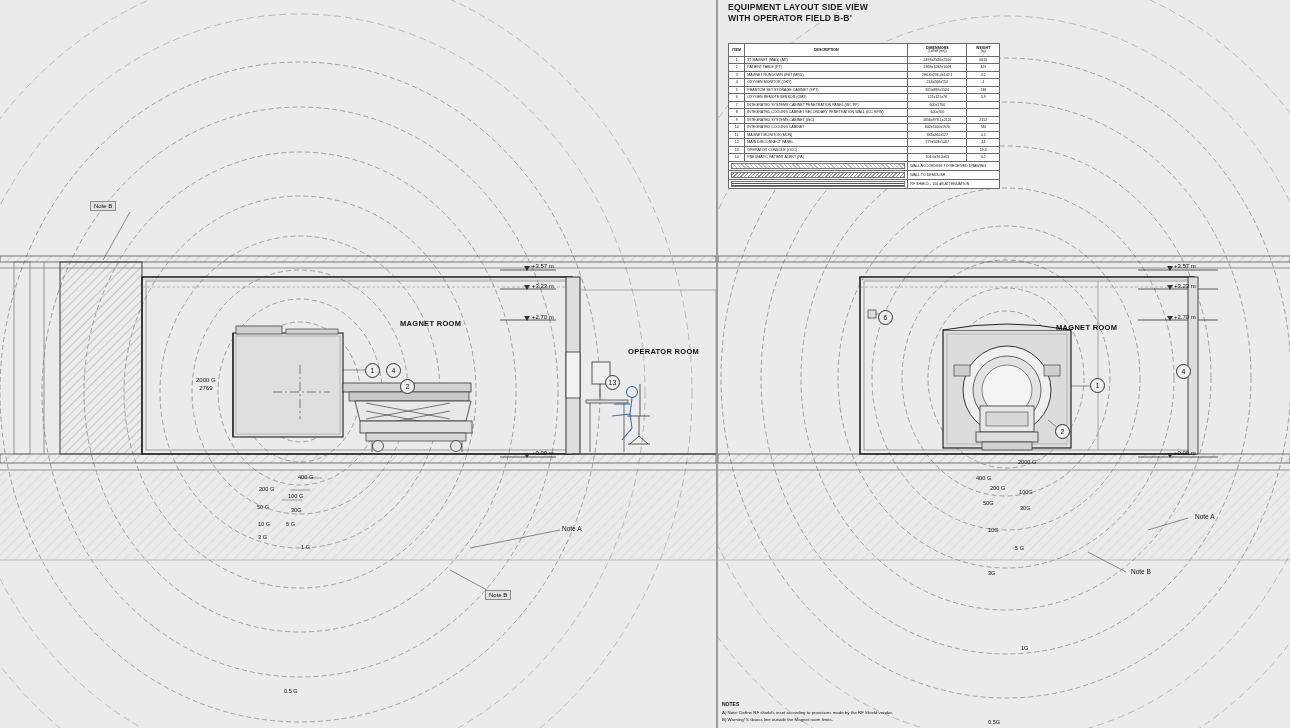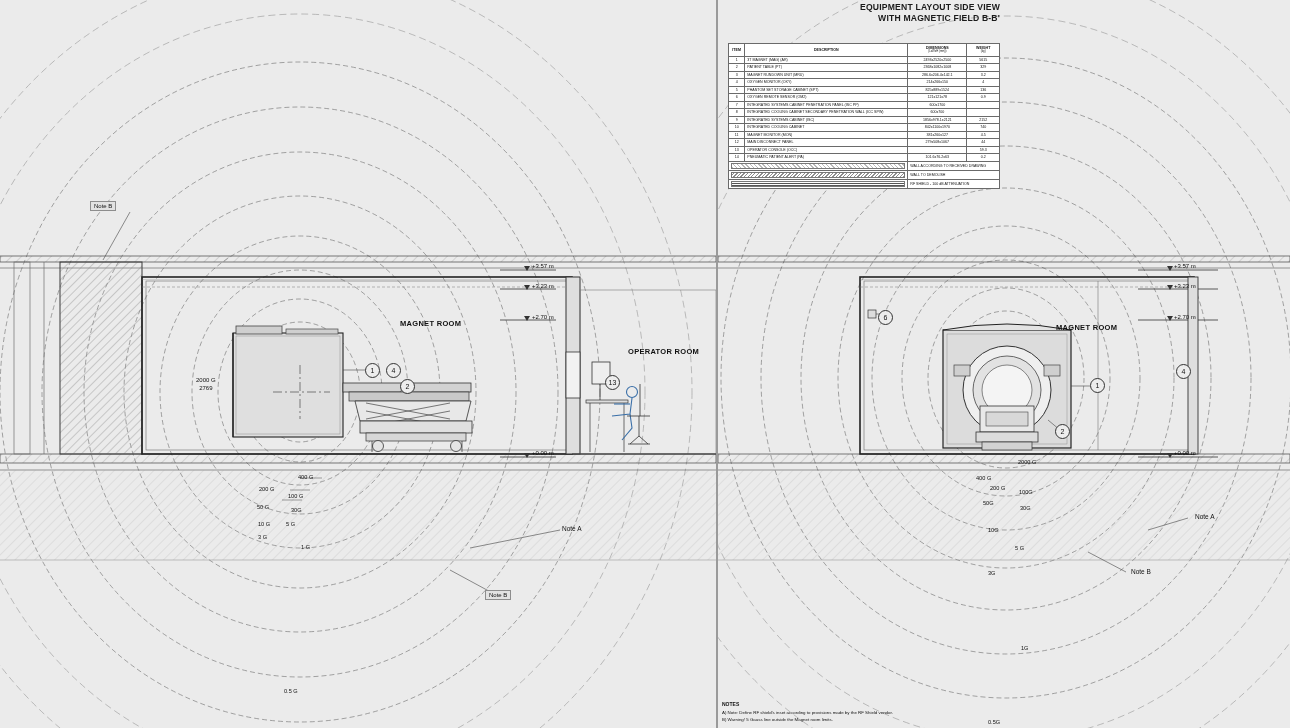--- a/index.html
+++ b/index.html
@@ -33,21 +33,21 @@
   
   .svgfull { position: absolute; left: 0; top: 0; }
 
   
   #table-block {
     position: absolute;
     left: 10px; top: 2px;
     width: 272px;
   }
   #table-title {
-    text-align: right;
+    text-align: left;
     font-size: 8.6px;
     font-weight: bold;
     color: #1a1a1a;
     line-height: 11px;
     letter-spacing: .2px;
     margin-bottom: 19px;
   }
   table.eq {
     border-collapse: collapse;
     width: 272px;
@@ -451,21 +451,21 @@
     <div class="gauss" style="left:270px; top:570px;">3G</div>
     <div class="gauss" style="left:303px; top:645px;">1G</div>
     <div class="gauss" style="left:270px; top:719px;">0.5G</div>
 
     <div class="lbl" style="left:477px; top:513px;">Note A</div>
     <div class="lbl" style="left:413px; top:568px;">Note B</div>
 
     <div id="table-block">
       <div id="table-title">
         <div>EQUIPMENT LAYOUT SIDE VIEW</div>
-        <div>WITH MAGNETIC FIELD B-B'</div>
+        <div>WITH OPERATOR FIELD B-B'</div>
       </div>
       <table class="eq">
         <colgroup>
           <col class="c-item">
             <col class="c-desc">
             <col class="c-dim">
             <col class="c-wt">
         </colgroup>
         <thead>
           <tr>

